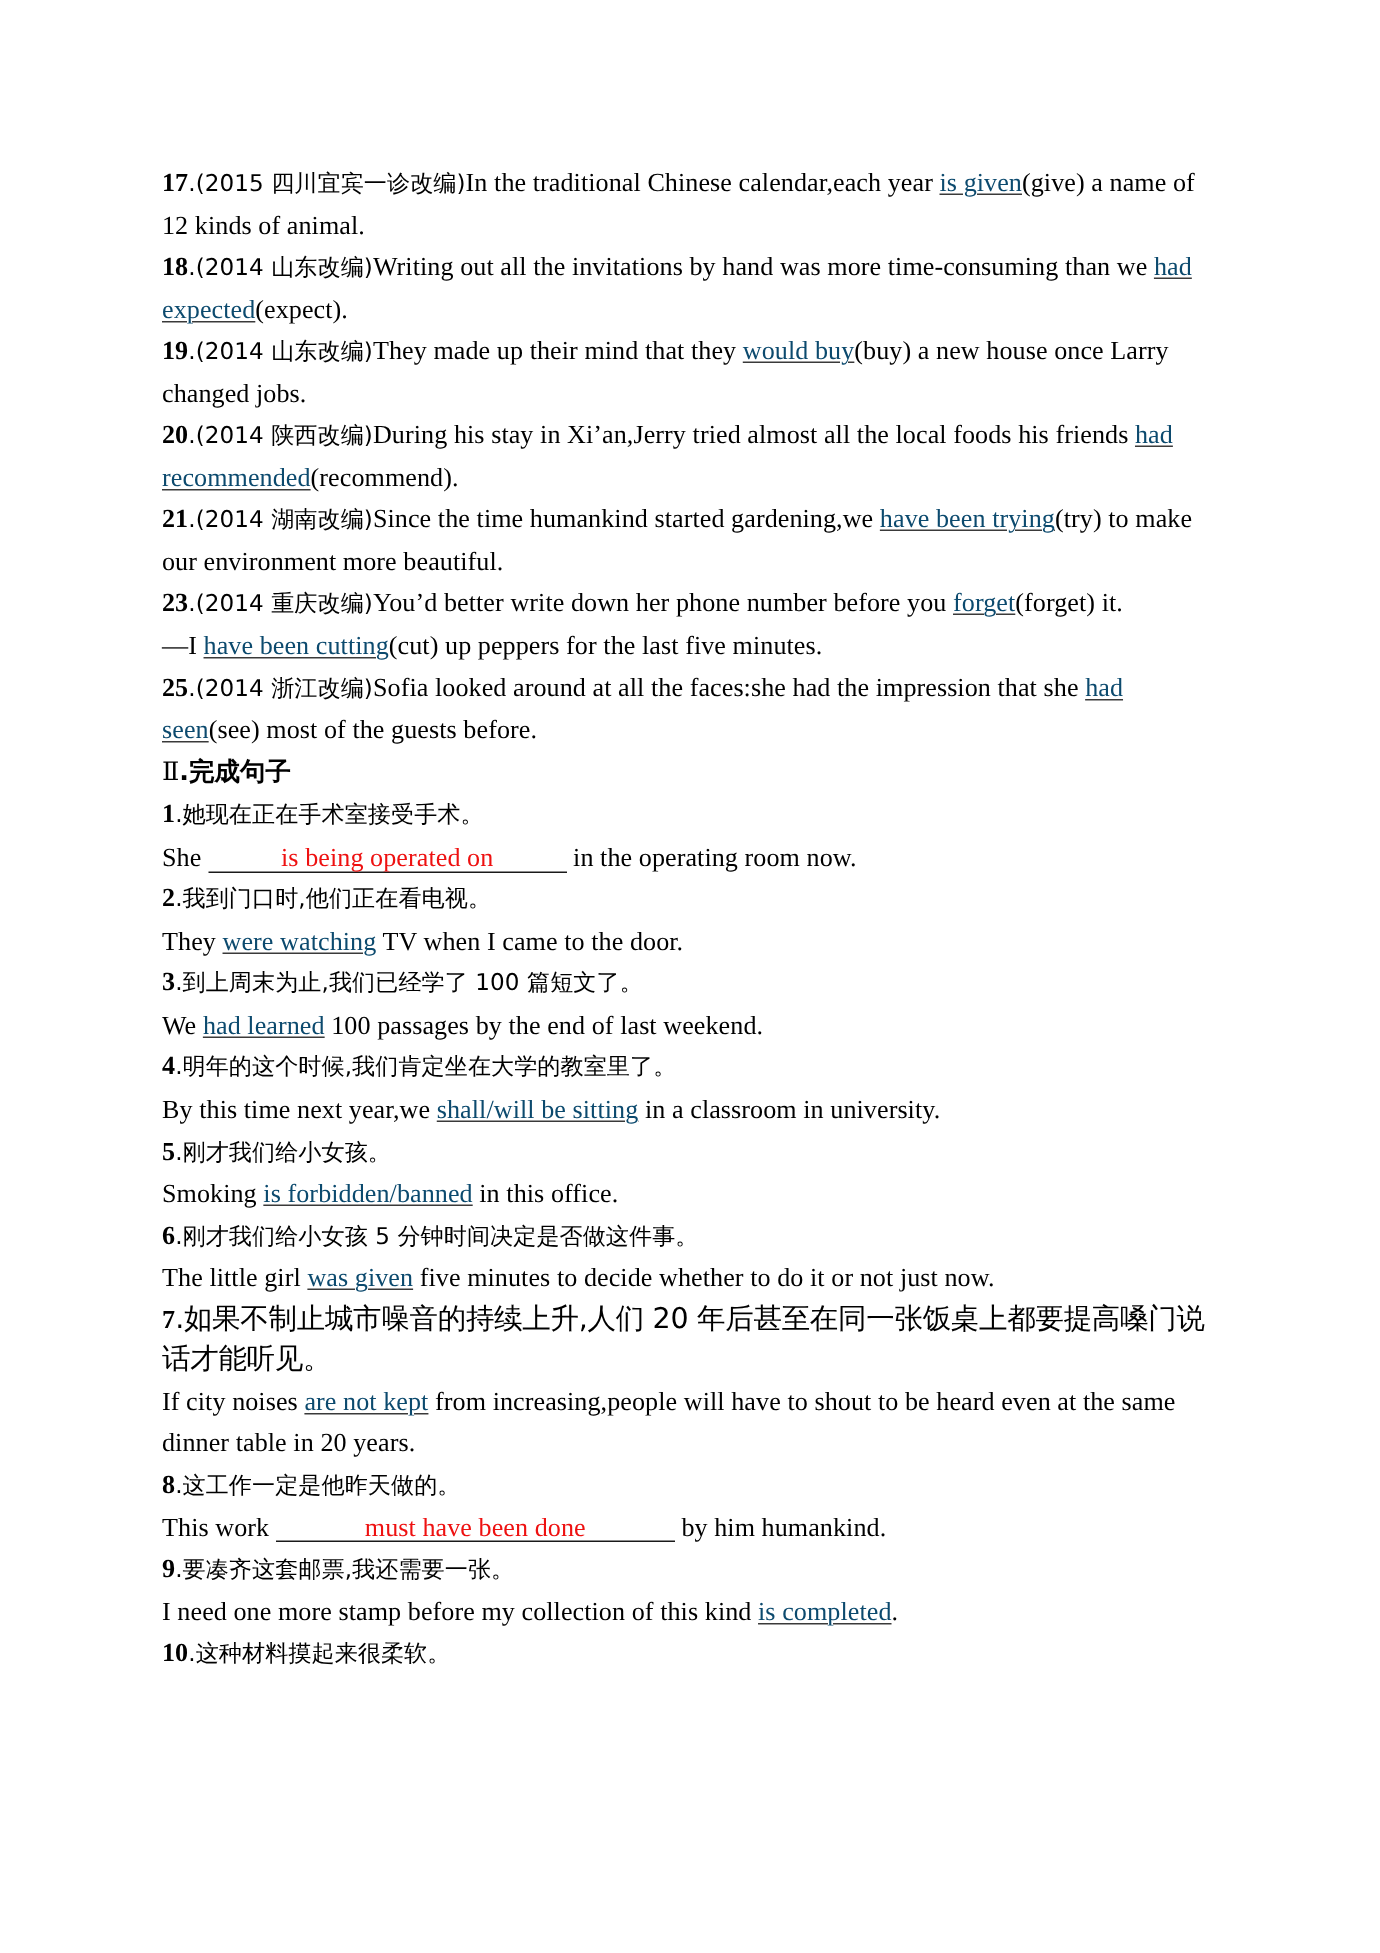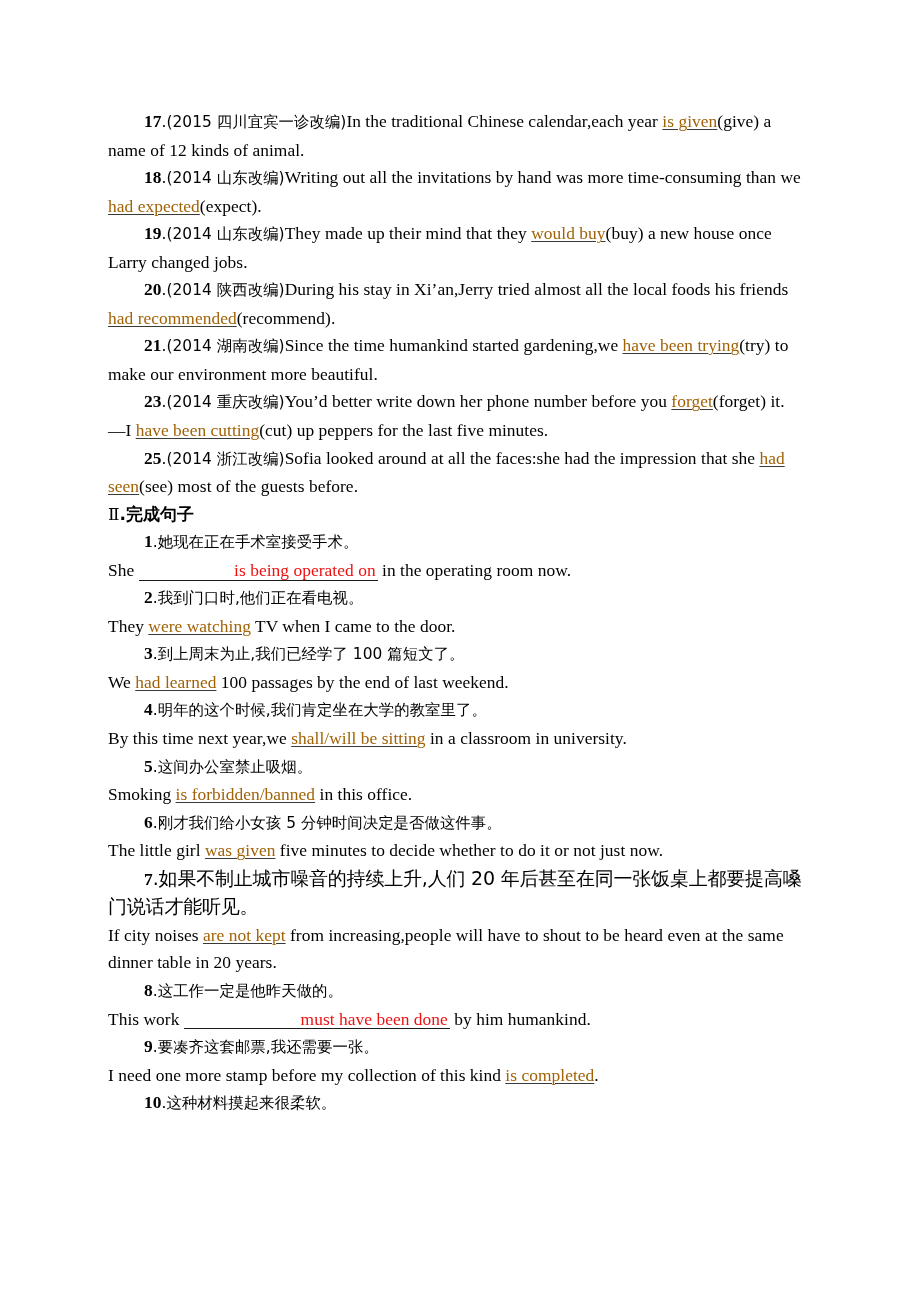--- a/index.html
+++ b/index.html
@@ -31,45 +31,44 @@
   .line {
     font-size: 17.4px;
     line-height: 27.55px;
     text-align: left;
     white-space: normal;
     word-spacing: 0px;
     letter-spacing: 0.05px;
   }
   .num {
     font-weight: bold;
-    margin-left: 36px;
   }
   .cn {
     font-family: "DejaVu Sans", "Liberation Sans", sans-serif;
     font-size: 15.4px;
   }
   .cn-tight {
     font-family: "DejaVu Sans", "Liberation Sans", sans-serif;
     font-size: 19px;
     letter-spacing: -0.2px;
   }
   
   .ans {
-    color: #a16207;
+    color: #0c4a6e;
     text-decoration: underline;
     text-decoration-color: #3a3a3a;
     text-underline-offset: 2px;
     text-decoration-thickness: 1px;
     text-align: right;
   }
   
   .blank {
     display: inline-block;
     position: relative;
-    text-align: right;
+    text-align: center;
     color: #ee1111;
     border-bottom: 1.3px solid #1a1a1a;
     vertical-align: baseline;
     line-height: 1.08;
     padding: 0 2px;
   }
   .section-head {
     font-weight: bold;
     font-family: "DejaVu Sans", "Liberation Sans", sans-serif;
     font-size: 17px;
@@ -146,21 +145,21 @@
     </div>
 
     <div class="line">
       <span class="num">4</span><span class="cn">.明年的这个时候,我们肯定坐在大学的教室里了。</span>
     </div>
     <div class="line">
       <span>By this time next year,we </span><span class="ans">shall/will be sitting</span><span> in a classroom in university.</span>
     </div>
 
     <div class="line">
-      <span class="num">5</span><span class="cn">.这间办公室禁止吸烟。</span>
+      <span class="num">5</span><span class="cn">.刚才我们给小女孩。</span>
     </div>
     <div class="line">
       <span>Smoking </span><span class="ans">is forbidden/banned</span><span> in this office.</span>
     </div>
 
     <div class="line">
       <span class="num">6</span><span class="cn">.刚才我们给小女孩 5 分钟时间决定是否做这件事。</span>
     </div>
     <div class="line">
       <span>The little girl </span><span class="ans">was given</span><span> five minutes to decide whether to do it or not just now.</span>

